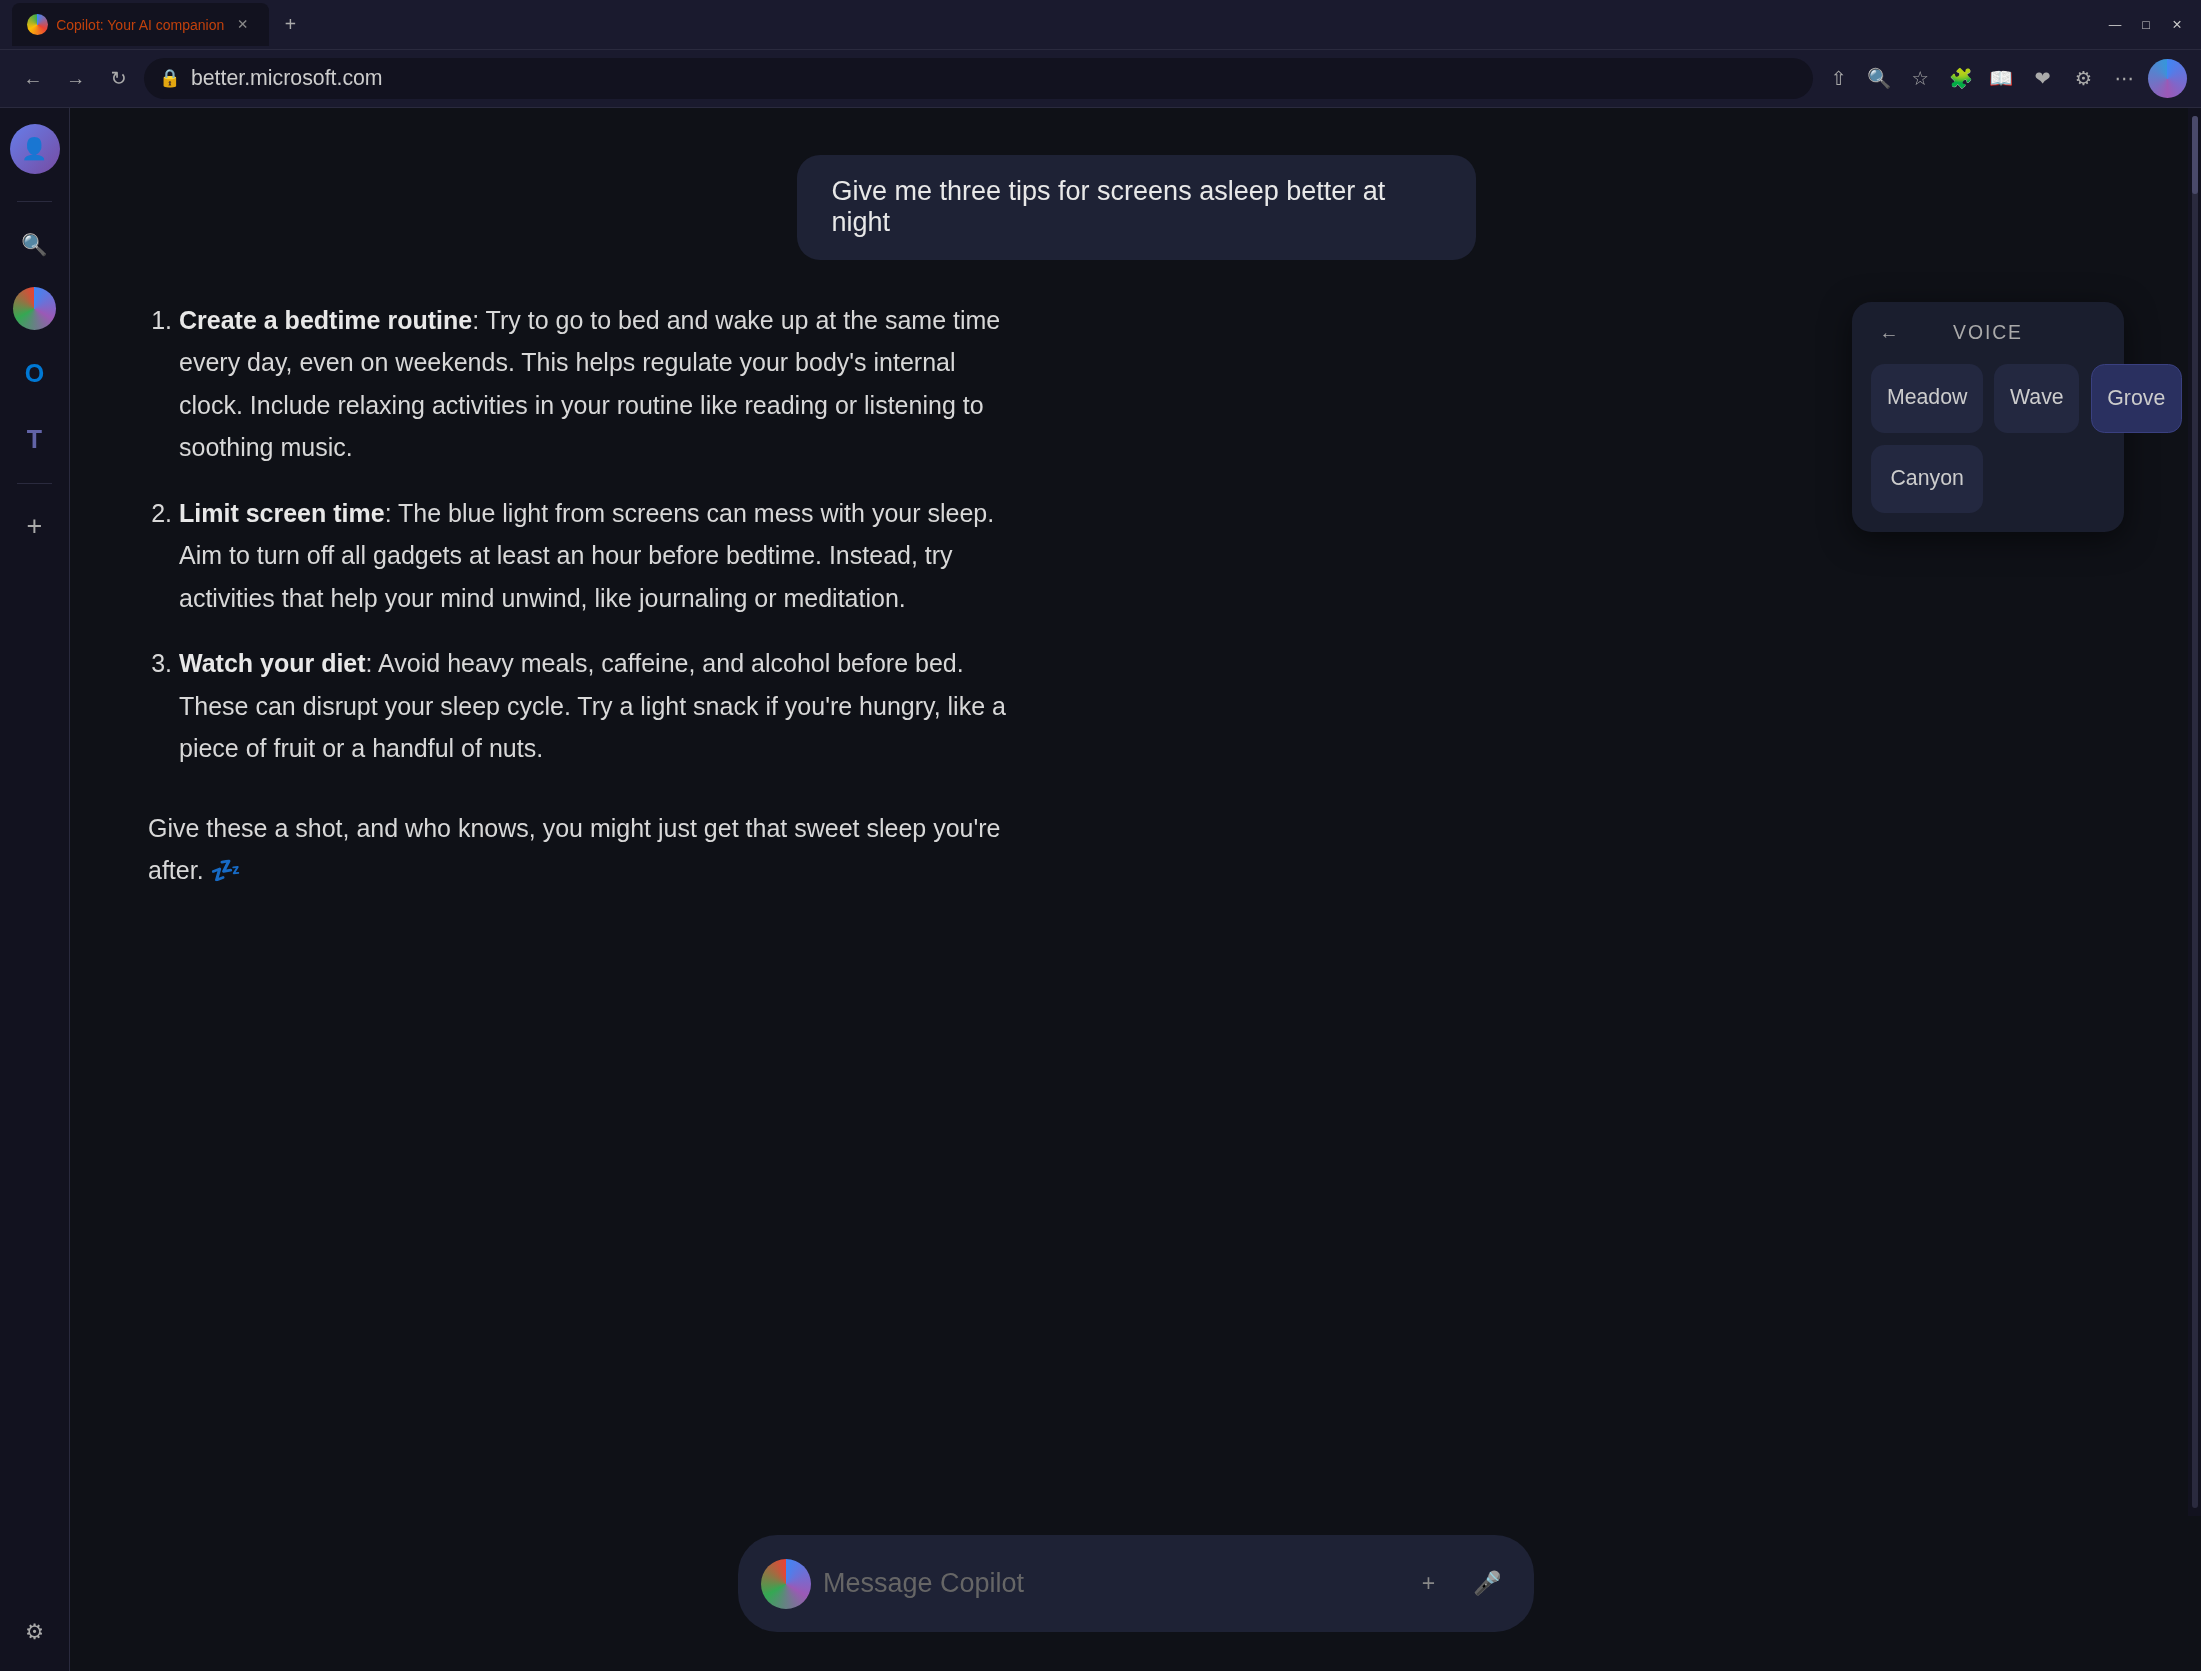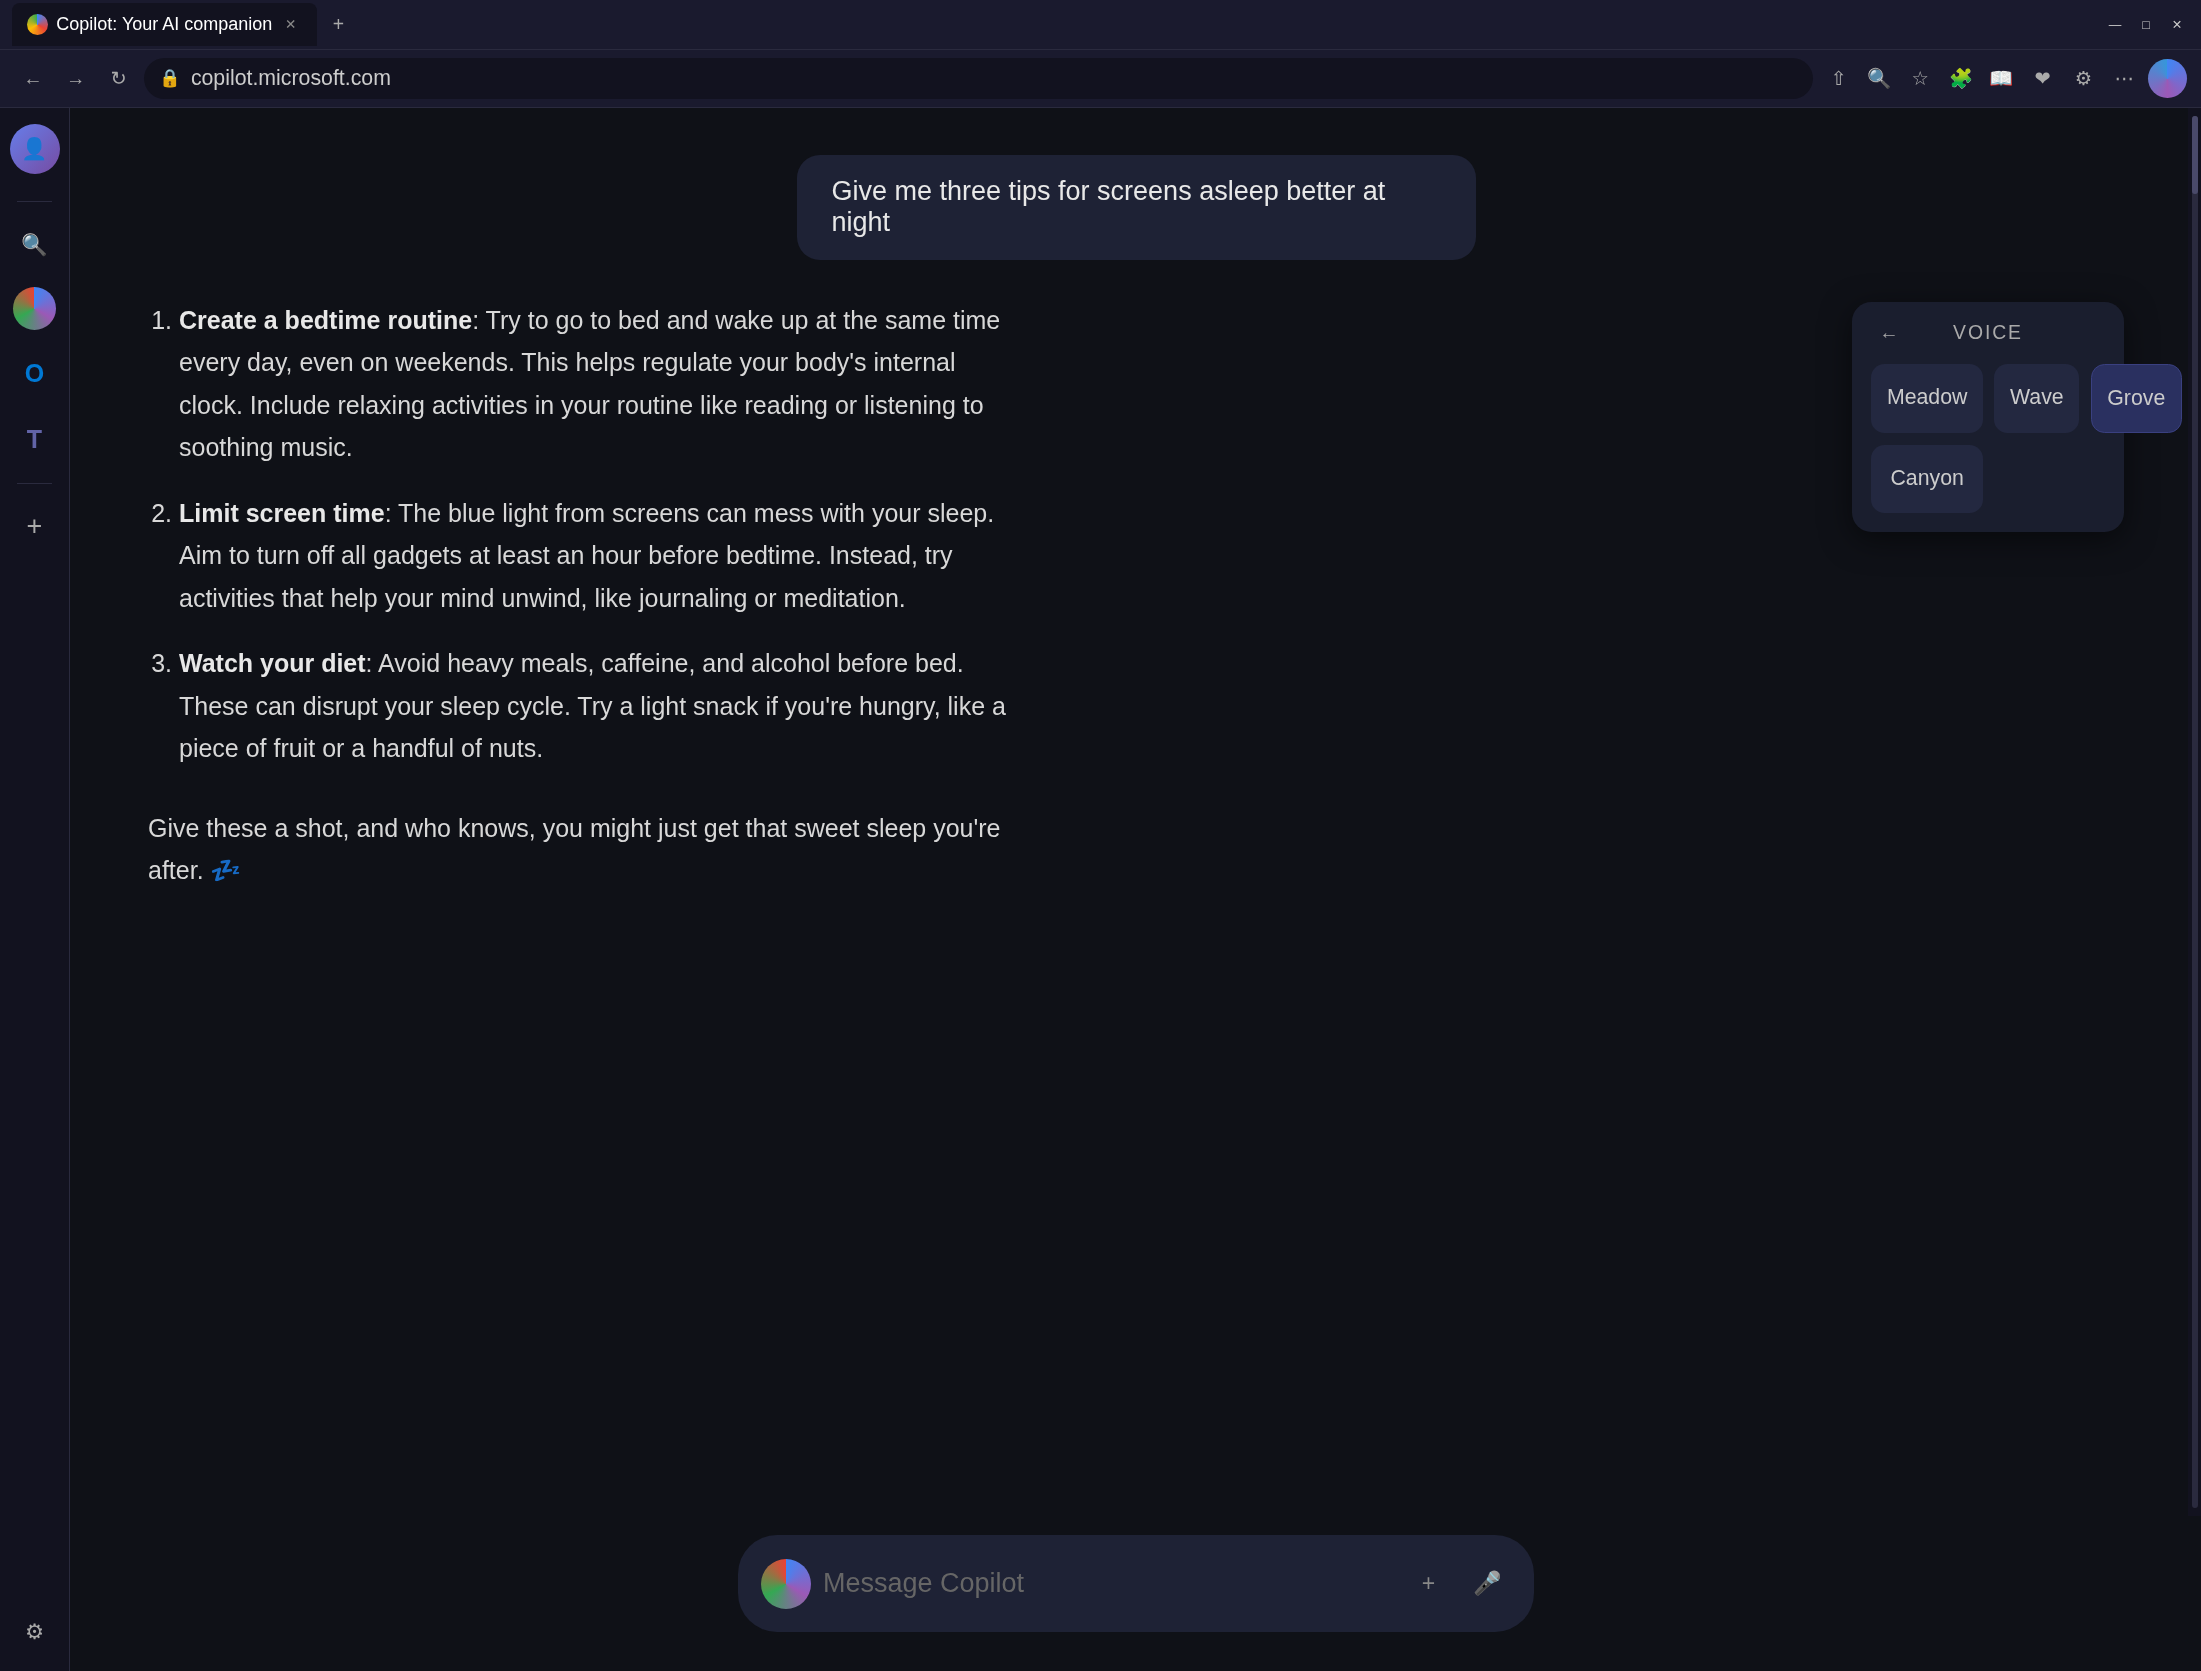--- a/index.html
+++ b/index.html
@@ -375,39 +375,39 @@
       border-radius: 2.9px;
     }
   </style>
 </head>
 <body>
 
 <div class="browser-titlebar">
   <div class="tab-bar">
     <div class="tab">
       <div class="tab-favicon"></div>
-      <span style="font-size:18px; color:#ffffff;">Copilot: Your AI companion</span>
+      <span style="font-size:14px; color:#c2410c;">Copilot: Your AI companion</span>
       <div class="tab-close">✕</div>
     </div>
     <div class="new-tab-btn">+</div>
   </div>
   <div style="margin-left:auto; display:flex; gap:3.9px;">
     <div class="win-btn">—</div>
     <div class="win-btn">□</div>
     <div class="win-btn close">✕</div>
   </div>
 </div>
 
 <div class="browser-toolbar">
   <div class="toolbar-icon">←</div>
   <div class="toolbar-icon">→</div>
   <div class="toolbar-icon">↻</div>
   <div class="address-bar">
     <span style="color:#888; font-size:17.5px;">🔒</span>
-    <span style="font-size:21.3px; color:#ccc;">copilot.microsoft.com</span>
+    <span style="font-size:21.3px; color:#ccc;">better.microsoft.com</span>
   </div>
   <div class="toolbar-right">
     <div class="toolbar-icon">⇧</div>
     <div class="toolbar-icon">🔍</div>
     <div class="toolbar-icon">☆</div>
     <div class="toolbar-icon">🧩</div>
     <div class="toolbar-icon">📖</div>
     <div class="toolbar-icon">❤</div>
     <div class="toolbar-icon">⚙</div>
     <div class="toolbar-icon">⋯</div>

